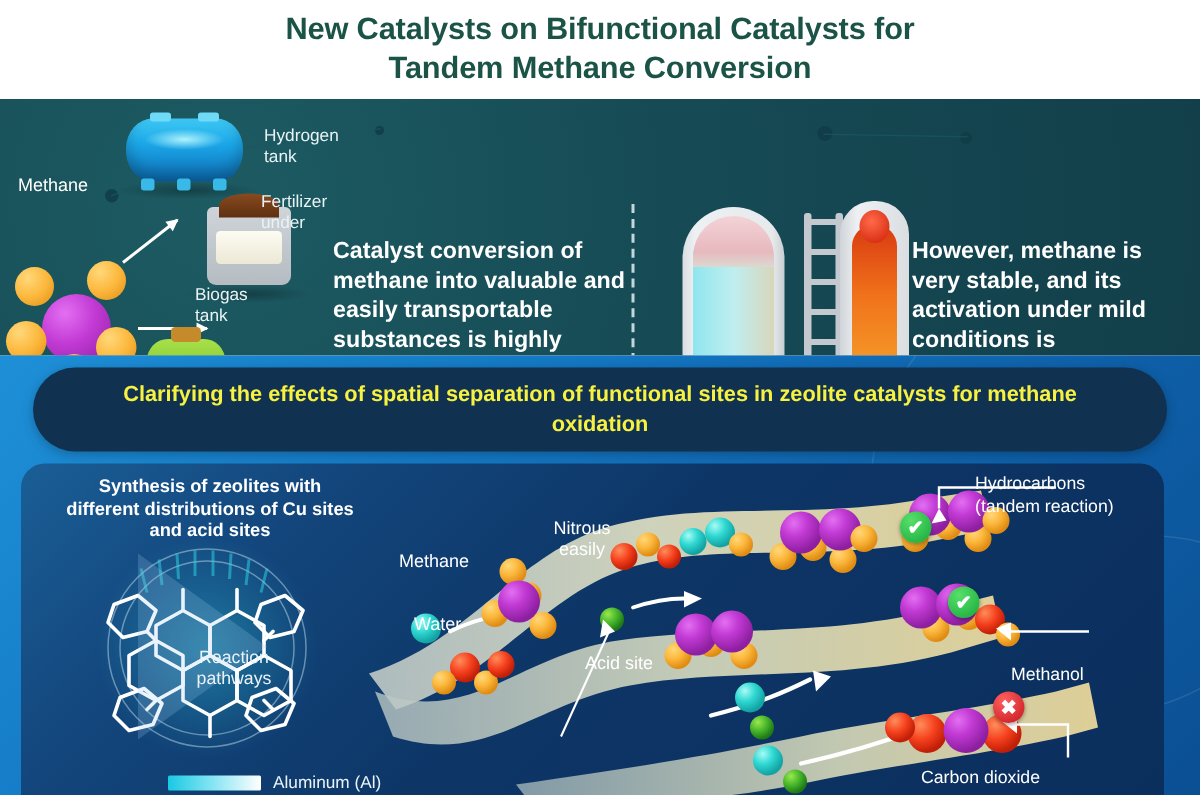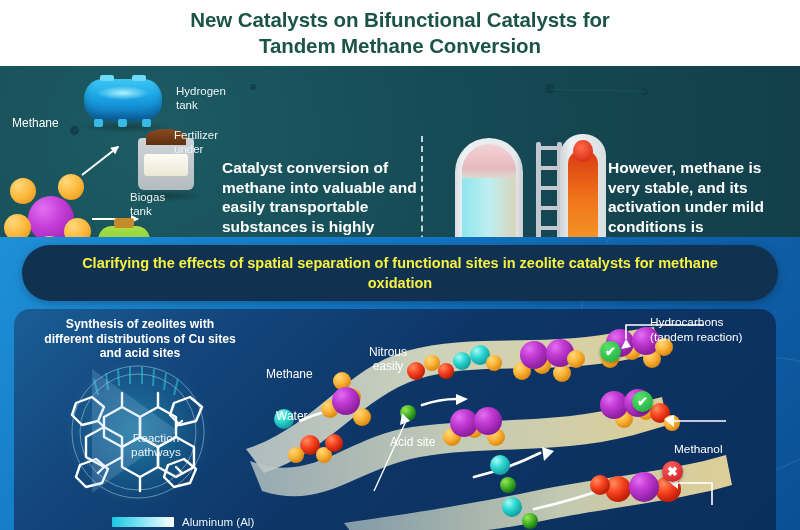--- a/index.html
+++ b/index.html
@@ -514,19 +514,20 @@
       <div class="lbl w" style="left:262px;top:100px;font-size:12px;">Water</div>
       <div class="lbl w" style="left:376px;top:126px;font-size:12px;">Acid site</div>
 
       <div class="out-lbl" style="left:636px;top:6px;width:126px;">
         <span>Hydrocarbons</span><br>
         <span>(tandem reaction)</span>
       </div>
       <div class="out-lbl" style="left:660px;top:90px;width:104px;margin-top:43px;">
         <span>Methanol</span><br>
       </div>
+      <div class="out-lbl" style="left:600px;top:202px;width:140px;">Carbon dioxide</div>
 
       <div class="badge ok" style="left:586px;top:32px;">✔</div>
       <div class="badge ok" style="left:618px;top:82px;">✔</div>
       <div class="badge no" style="left:648px;top:152px;">✖</div>
     </div>
   </div>
 </div>
 
 </body></html>

